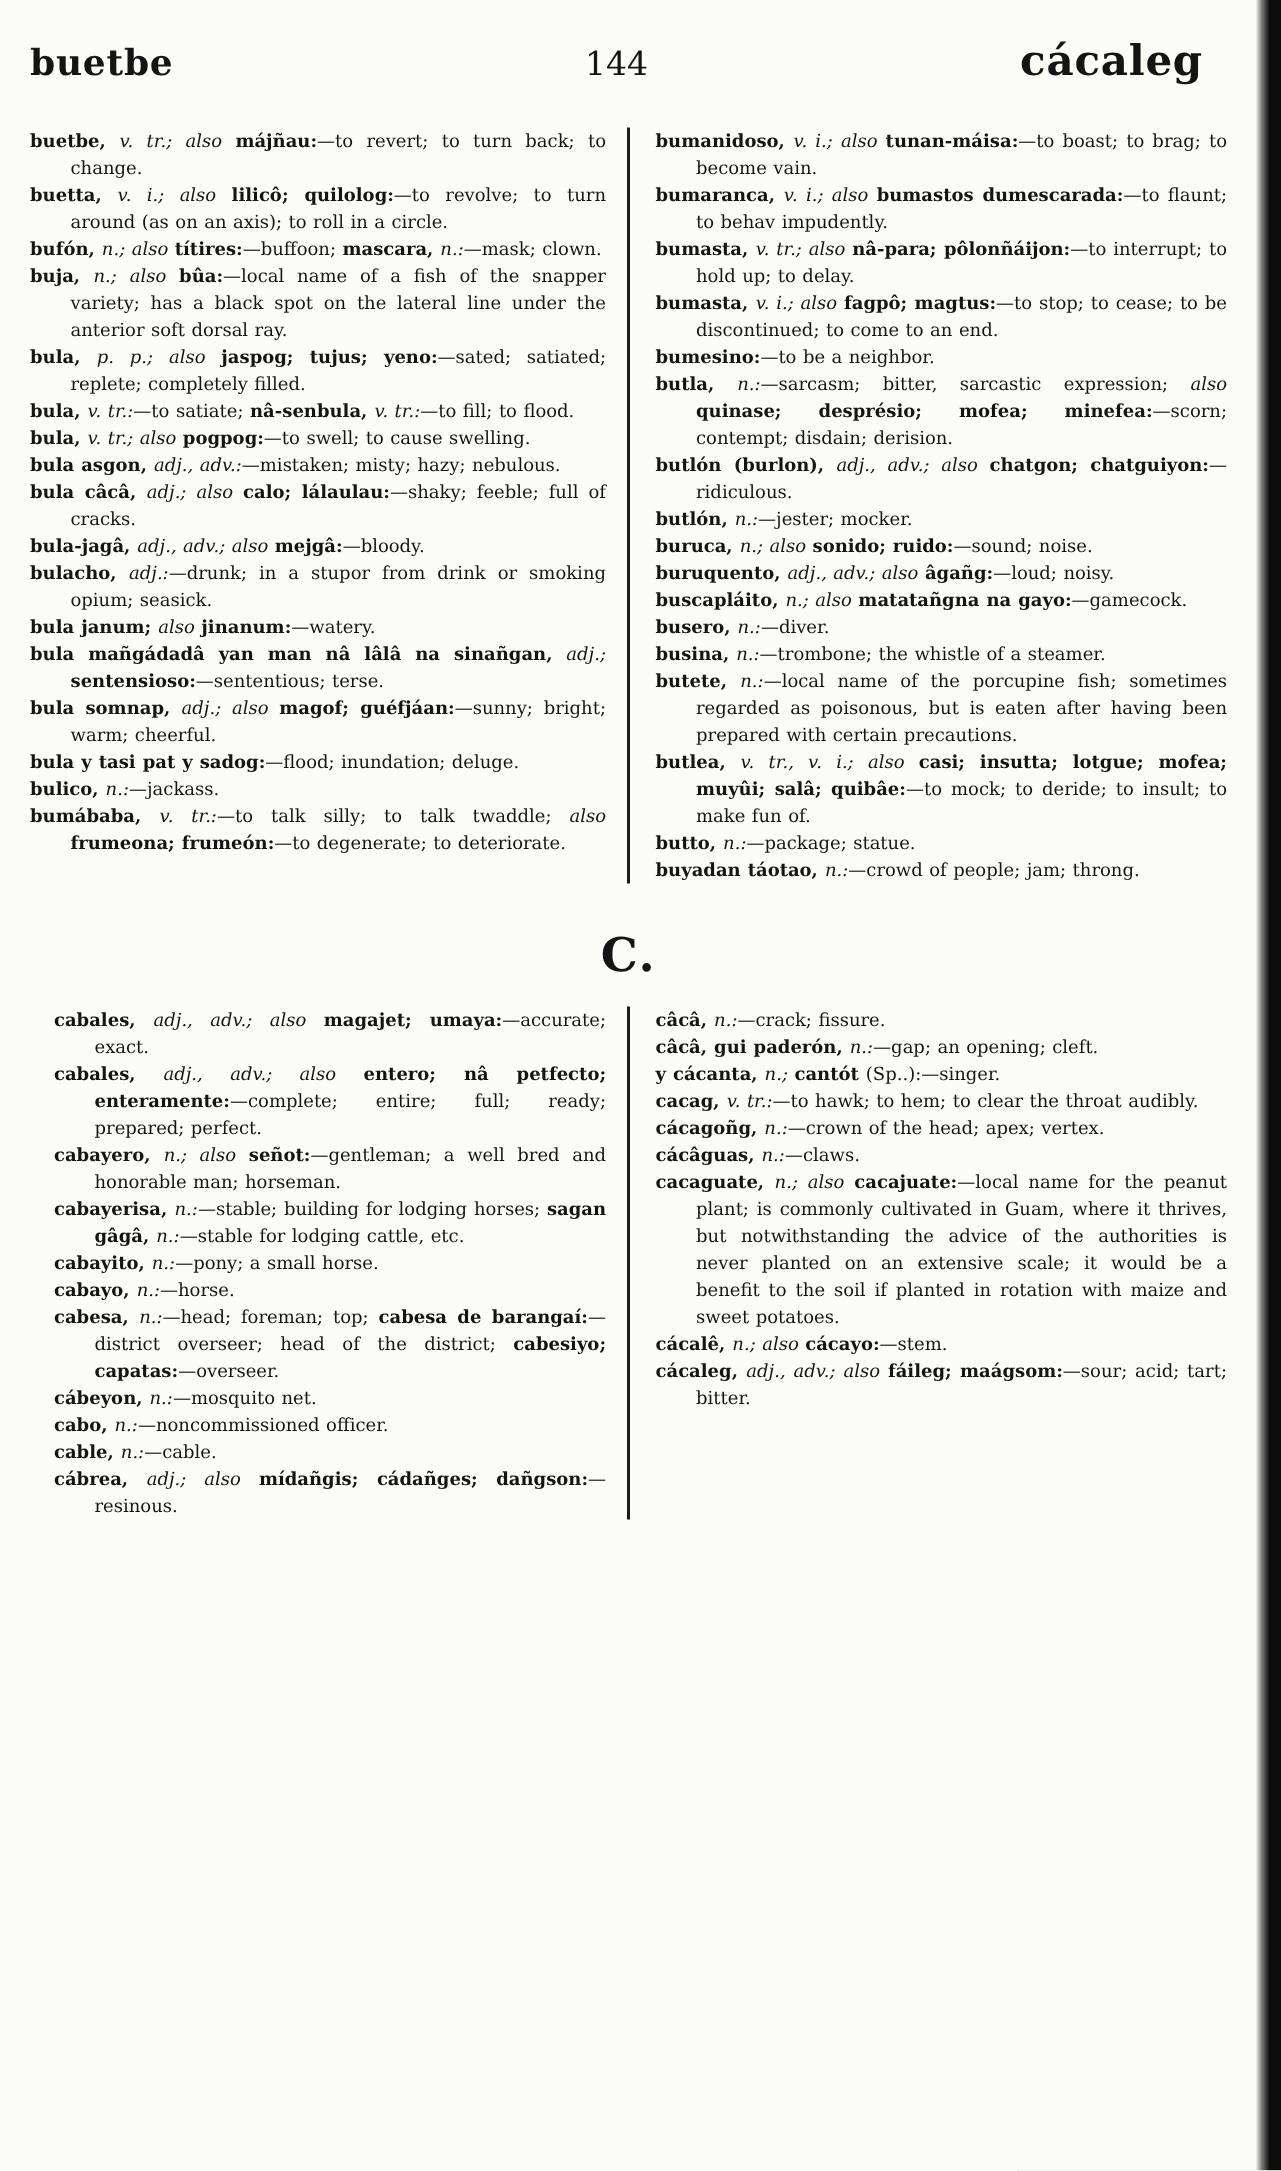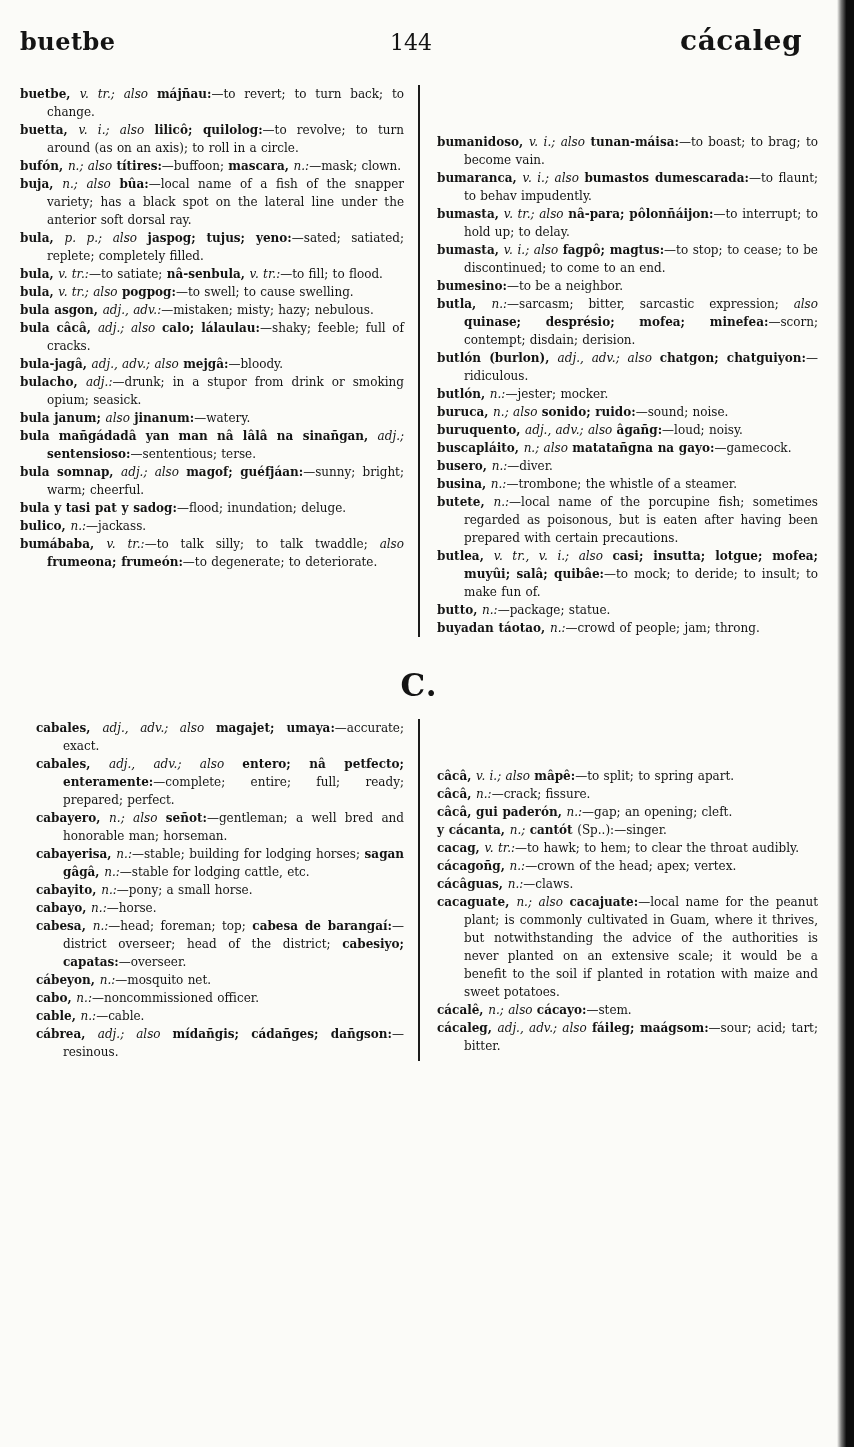--- a/index.html
+++ b/index.html
@@ -32,21 +32,21 @@
 
   .section {
     display: flex;
     align-items: stretch;
     padding: 0 36px 0 20px;
   }
   .section-b { margin-top: 28px; }
   .section-c { margin-top: 2px; }
   .col { width: 50%; box-sizing: border-box; }
   .col-left  { padding-right: 14px; }
-  .col-right { padding-left: 17px; margin-top: 48px; }
+  .col-right { padding-left: 17px; }
   .section-c .col-left { padding-left: 16px; }
   .divider { width: 2px; background: #1b1b1b; flex: 0 0 auto; }
 
   .entry {
     margin: 0 0 0 27px;
     text-indent: -27px;
     text-align: justify;
     font-size: 12px;
     line-height: 18px;
     word-spacing: 0.5px;
@@ -127,21 +127,20 @@
         <p class="entry"><span class="hw">cabayito, </span><span class="pos">n.:</span><span class="def">—pony; a small horse.</span></p>
         <p class="entry"><span class="hw">cabayo, </span><span class="pos">n.:</span><span class="def">—horse.</span></p>
         <p class="entry"><span class="hw">cabesa, </span><span class="pos">n.:</span><span class="def">—head; foreman; top; </span><span class="hw">cabesa de barangaí:</span><span class="def">—district overseer; head of the district; </span><span class="hw">cabesiyo; capatas:</span><span class="def">—overseer.</span></p>
         <p class="entry"><span class="hw">cábeyon, </span><span class="pos">n.:</span><span class="def">—mosquito net.</span></p>
         <p class="entry"><span class="hw">cabo, </span><span class="pos">n.:</span><span class="def">—noncommissioned officer.</span></p>
         <p class="entry"><span class="hw">cable, </span><span class="pos">n.:</span><span class="def">—cable.</span></p>
         <p class="entry"><span class="hw">cábrea, </span><span class="pos">adj.; also </span><span class="hw">mídañgis; cádañges; dañgson:</span><span class="def">—resinous.</span></p>
       </div>
     <div class="divider"></div>
     <div class="col col-right">
-        <p class="entry"><span class="hw">câcâ, </span><span class="pos">v. i.; also </span><span class="hw">mâpê:</span><span class="def">—to split; to spring apart.</span></p>
         <p class="entry"><span class="hw">câcâ, </span><span class="pos">n.:</span><span class="def">—crack; fissure.</span></p>
         <p class="entry"><span class="hw">câcâ, gui paderón, </span><span class="pos">n.:</span><span class="def">—gap; an opening; cleft.</span></p>
         <p class="entry"><span class="hw">y cácanta, </span><span class="pos">n.; </span><span class="hw">cantót </span><span class="def">(Sp..):—singer.</span></p>
         <p class="entry"><span class="hw">cacag, </span><span class="pos">v. tr.:</span><span class="def">—to hawk; to hem; to clear the throat audibly.</span></p>
         <p class="entry"><span class="hw">cácagoñg, </span><span class="pos">n.:</span><span class="def">—crown of the head; apex; vertex.</span></p>
         <p class="entry"><span class="hw">cácâguas, </span><span class="pos">n.:</span><span class="def">—claws.</span></p>
         <p class="entry"><span class="hw">cacaguate, </span><span class="pos">n.; also </span><span class="hw">cacajuate:</span><span class="def">—local name for the peanut plant; is commonly cultivated in Guam, where it thrives, but notwithstanding the advice of the authorities is never planted on an extensive scale; it would be a benefit to the soil if planted in rotation with maize and sweet potatoes.</span></p>
         <p class="entry"><span class="hw">cácalê, </span><span class="pos">n.; also </span><span class="hw">cácayo:</span><span class="def">—stem.</span></p>
         <p class="entry"><span class="hw">cácaleg, </span><span class="pos">adj., adv.; also </span><span class="hw">fáileg; maágsom:</span><span class="def">—sour; acid; tart; bitter.</span></p>
       </div>

